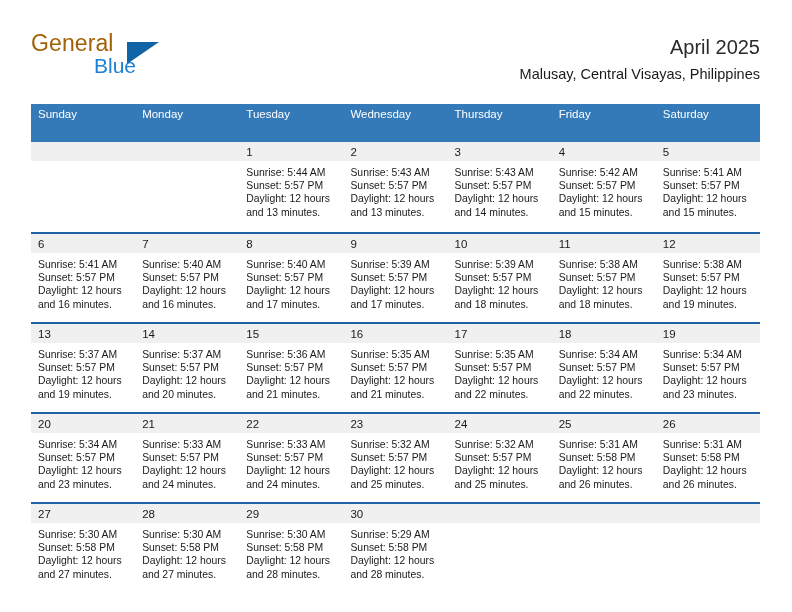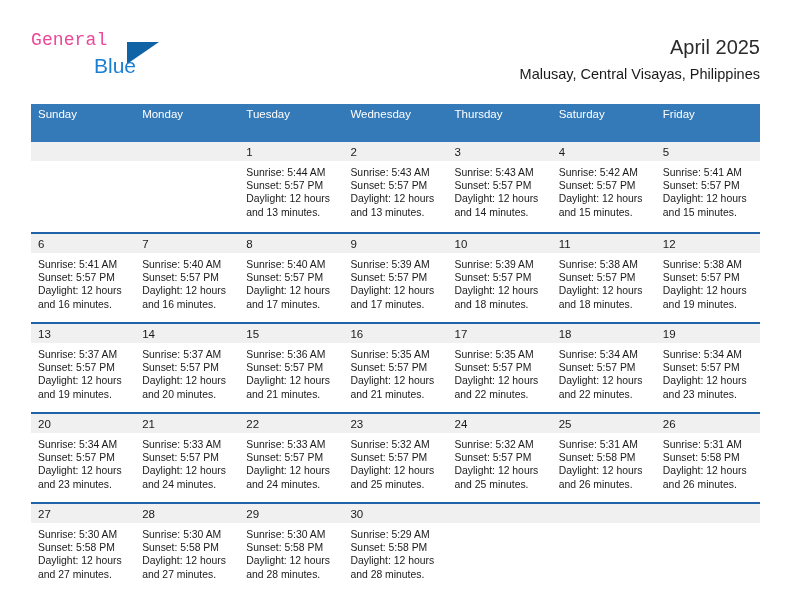--- a/index.html
+++ b/index.html
@@ -33,24 +33,24 @@
     position: absolute;
     left: 31px;
     top: 30px;
     width: 220px;
     height: 56px;
   }
   .brand-line1 {
     position: absolute;
     left: 0;
     top: 0;
-    font-size: 18px;
+    font-size: 23px;
     letter-spacing: 0.1px;
-    color: #ec4899;
-    font-family: Liberation Mono, monospace;
+    color: #a16207;
+    font-family: Liberation Sans, sans-serif;
   }
   .brand-triangle {
     position: absolute;
     left: 96px;
     top: 12px;
     width: 0;
     height: 0;
     border-left: 32px solid #1063a5;
     border-bottom: 22px solid transparent;
   }
@@ -164,22 +164,22 @@
 
   </div>
 
   <div class="calendar">
     <div class="dow-row" id="dow-row">
         <div class="dow-cell">Sunday</div>
         <div class="dow-cell">Monday</div>
         <div class="dow-cell">Tuesday</div>
         <div class="dow-cell">Wednesday</div>
         <div class="dow-cell">Thursday</div>
+        <div class="dow-cell">Friday</div>
         <div class="dow-cell">Saturday</div>
-        <div class="dow-cell">Friday</div>
       </div>
     <div id="weeks-container">
         <div class="week-row first">
           <div class="day-cell empty">
             <div class="day-num-band"></div>
           </div>
           <div class="day-cell empty">
             <div class="day-num-band"></div>
           </div>
           <div class="day-cell">

